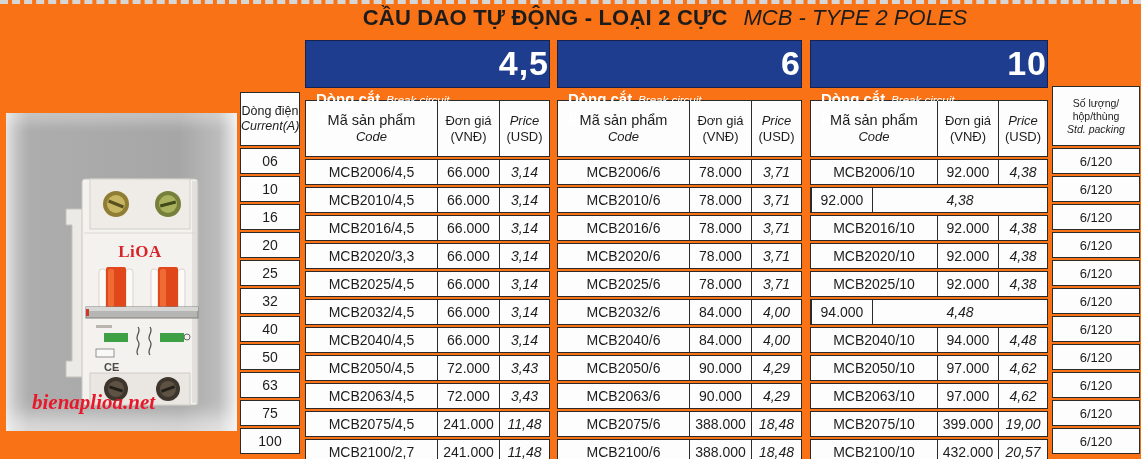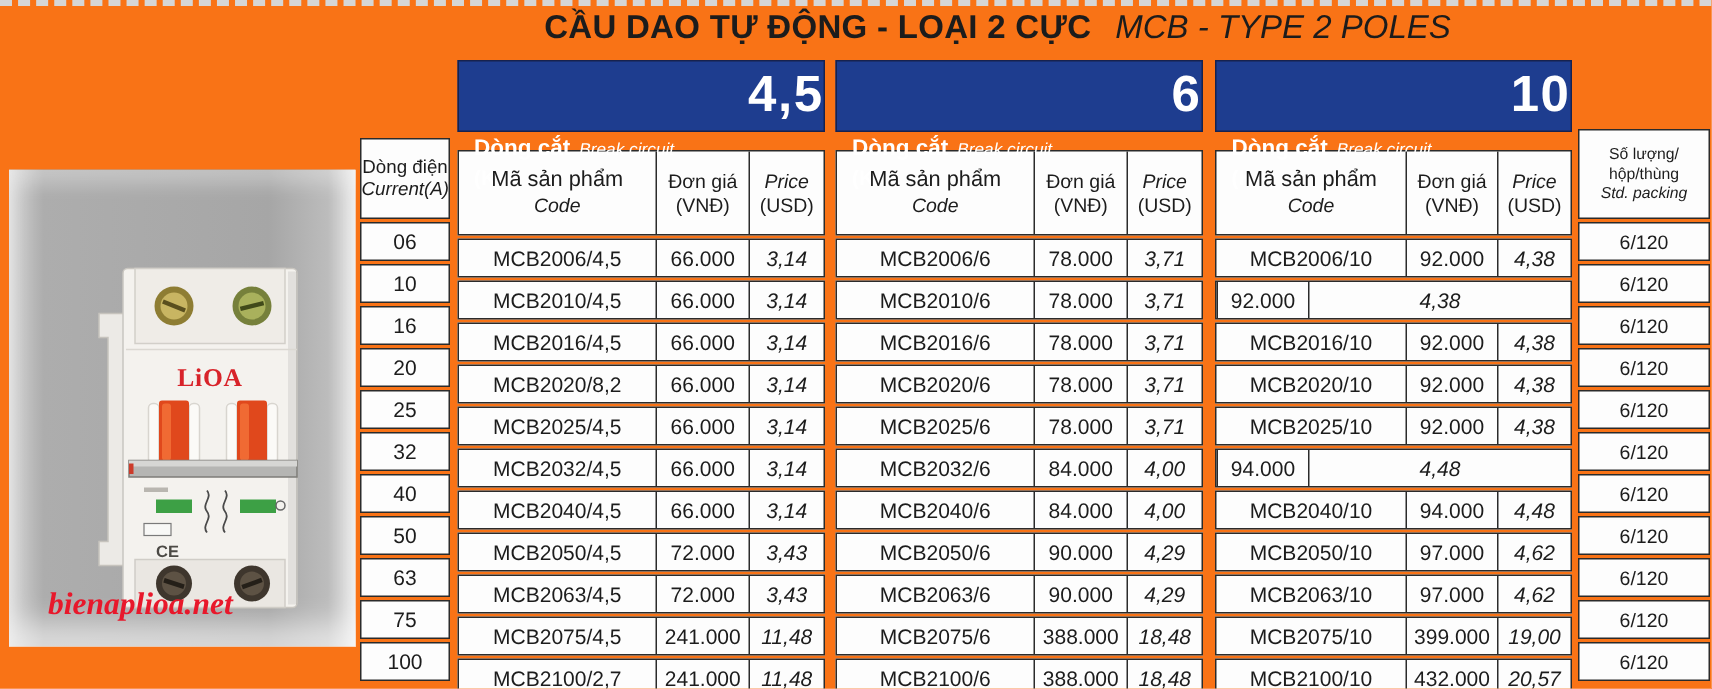--- a/index.html
+++ b/index.html
@@ -212,21 +212,21 @@
             <div class="dcell ccode">MCB2010/4,5</div>
             <div class="dcell cvnd">66.000</div>
             <div class="dcell cusd">3,14</div>
           </div>
           <div class="drow">
             <div class="dcell ccode">MCB2016/4,5</div>
             <div class="dcell cvnd">66.000</div>
             <div class="dcell cusd">3,14</div>
           </div>
           <div class="drow">
-            <div class="dcell ccode">MCB2020/8,2</div>
+            <div class="dcell ccode">MCB2020/3,3</div>
             <div class="dcell cvnd">66.000</div>
             <div class="dcell cusd">3,14</div>
           </div>
           <div class="drow">
             <div class="dcell ccode">MCB2025/4,5</div>
             <div class="dcell cvnd">66.000</div>
             <div class="dcell cusd">3,14</div>
           </div>
           <div class="drow">
             <div class="dcell ccode">MCB2032/4,5</div>

